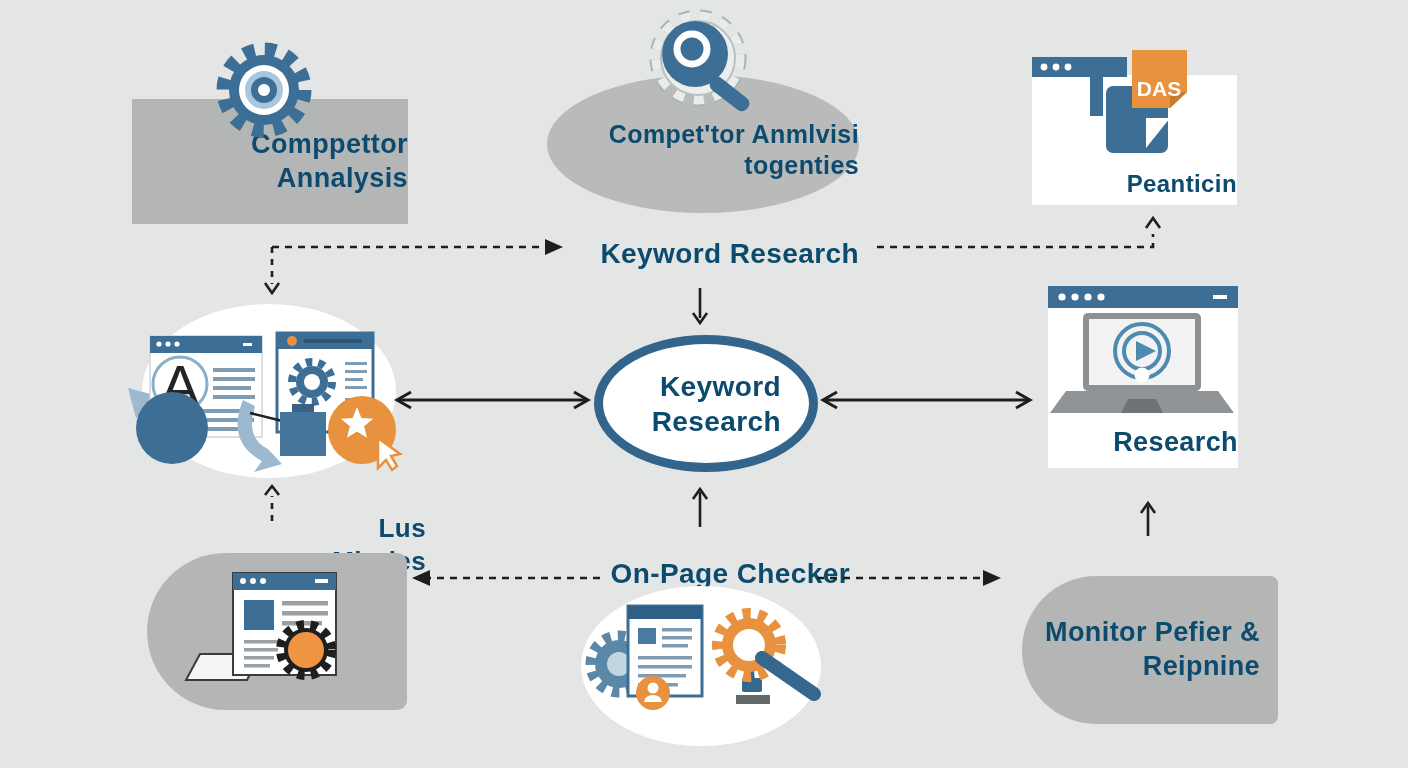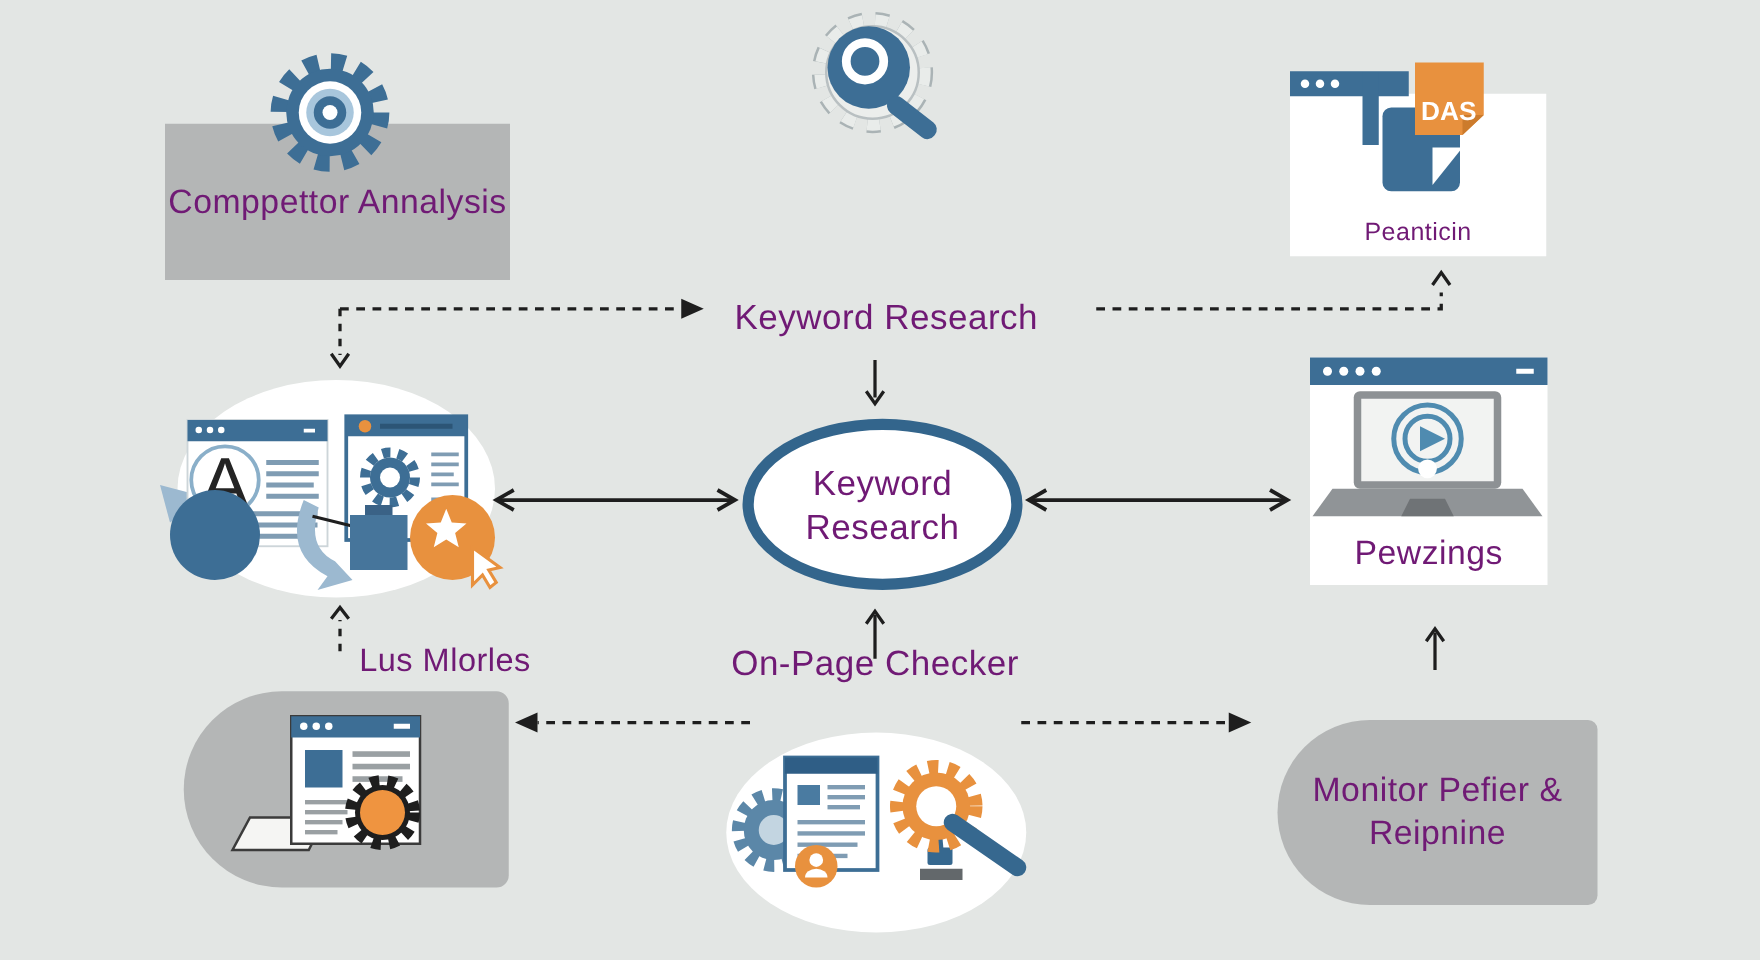--- a/index.html
+++ b/index.html
@@ -3,67 +3,70 @@
 <meta charset="utf-8">
 <style>
   html,body{margin:0;padding:0;background:#c9ccca;}
   #canvas{
     position:relative;width:1408px;height:768px;overflow:hidden;
     background:#e3e6e4;
     font-family:"Liberation Sans",sans-serif;
   }
   .abs{position:absolute;}
   .lbl{
-    font-weight:normal;color:#701a75;text-align:center;
+    font-weight:bold;color:#0c4a6e;text-align:right;
     letter-spacing:.4px;line-height:1.25;
   }
   .graybox{background:#b4b6b6;display:flex;align-items:center;justify-content:center;}
   .whitecard{background:#ffffff;}
   .ell{border-radius:50%;display:flex;align-items:center;justify-content:center;}
   #box-tl{left:132px;top:99px;width:276px;height:125px;font-size:27px;}
   #ell-tc{left:547px;top:75px;width:312px;height:138px;background:#b9bbbb;font-size:25px;padding-top:12px;box-sizing:border-box;}
   #card-tr{left:1032px;top:75px;width:205px;height:130px;}
-  #card-tr .cardlbl{position:absolute;left:0;right:0;bottom:6px;font-size:20px;}
+  #card-tr .cardlbl{position:absolute;left:0;right:0;bottom:6px;font-size:24px;}
   #hd-kr{left:559px;top:236px;width:300px;font-size:28px;}
   #ell-center{left:594px;top:335px;width:224px;height:137px;background:#fff;border:9px solid #33658c;box-sizing:border-box;font-size:28px;padding:0 28px;}
   #ell-left{left:142px;top:304px;width:254px;height:174px;background:#fff;}
   #card-pew{left:1048px;top:286px;width:190px;height:182px;}
   #card-pew .cardlbl{position:absolute;left:0;right:0;bottom:8px;font-size:27px;}
   #cap-lus{left:286px;top:512px;width:140px;font-size:26px;}
   #box-bl{left:147px;top:553px;width:260px;height:157px;border-radius:80px 10px 10px 80px;}
-  #hd-opc{left:550px;top:513px;width:300px;font-size:28px;}
+  #hd-opc{left:550px;top:556px;width:300px;font-size:28px;}
   #ell-bc{left:581px;top:586px;width:240px;height:160px;background:#fff;}
   #hd-rt{left:1020px;top:539px;width:252px;font-size:27px;}
   #box-br{left:1022px;top:576px;width:256px;height:148px;border-radius:78px 8px 8px 78px;font-size:27px;padding:0 18px;box-sizing:border-box;}
   #overlay{left:0;top:0;pointer-events:none;}
 </style>
 </head>
 <body>
 
 <div id="canvas">
 
   <div class="abs graybox lbl" id="box-tl">
     <span>Comppettor Annalysis</span>
   </div>
 
+  <div class="abs ell lbl" id="ell-tc">
+    <span>Compet'tor Anmlvisi togenties</span>
+  </div>
 
   <div class="abs whitecard" id="card-tr">
     <div class="lbl cardlbl">Peanticin</div>
   </div>
 
   <div class="abs lbl" id="hd-kr">Keyword Research</div>
 
   <div class="abs ell" id="ell-left"></div>
 
   <div class="abs ell lbl" id="ell-center">
     <span>Keyword Research</span>
   </div>
 
   <div class="abs whitecard" id="card-pew">
-    <div class="lbl cardlbl">Pewzings</div>
+    <div class="lbl cardlbl">Research</div>
   </div>
 
   <div class="abs lbl" id="cap-lus">Lus Mlorles</div>
 
   <div class="abs graybox" id="box-bl"></div>
 
   <div class="abs lbl" id="hd-opc">On-Page Checker</div>
 
   <div class="abs ell" id="ell-bc"></div>
 

